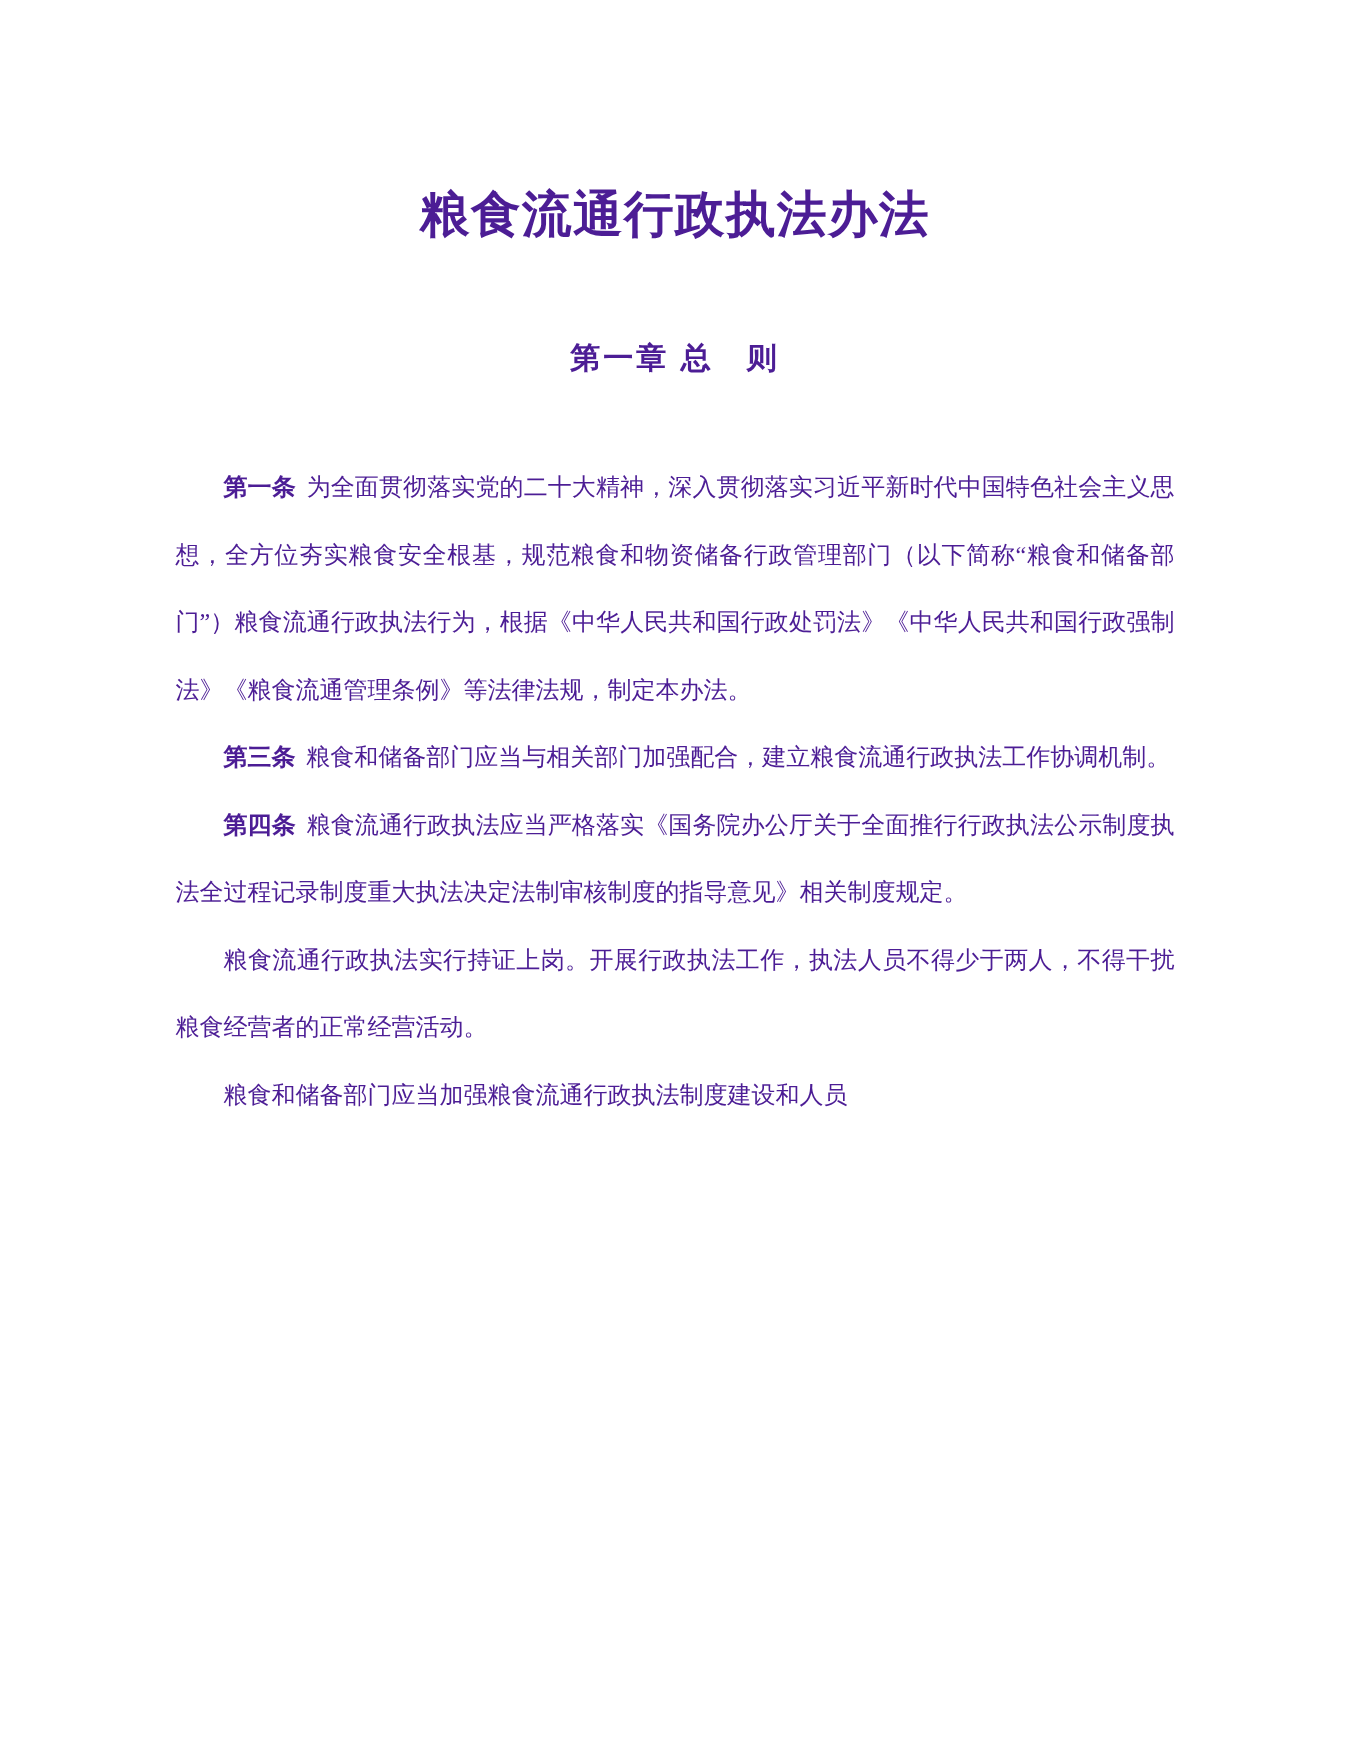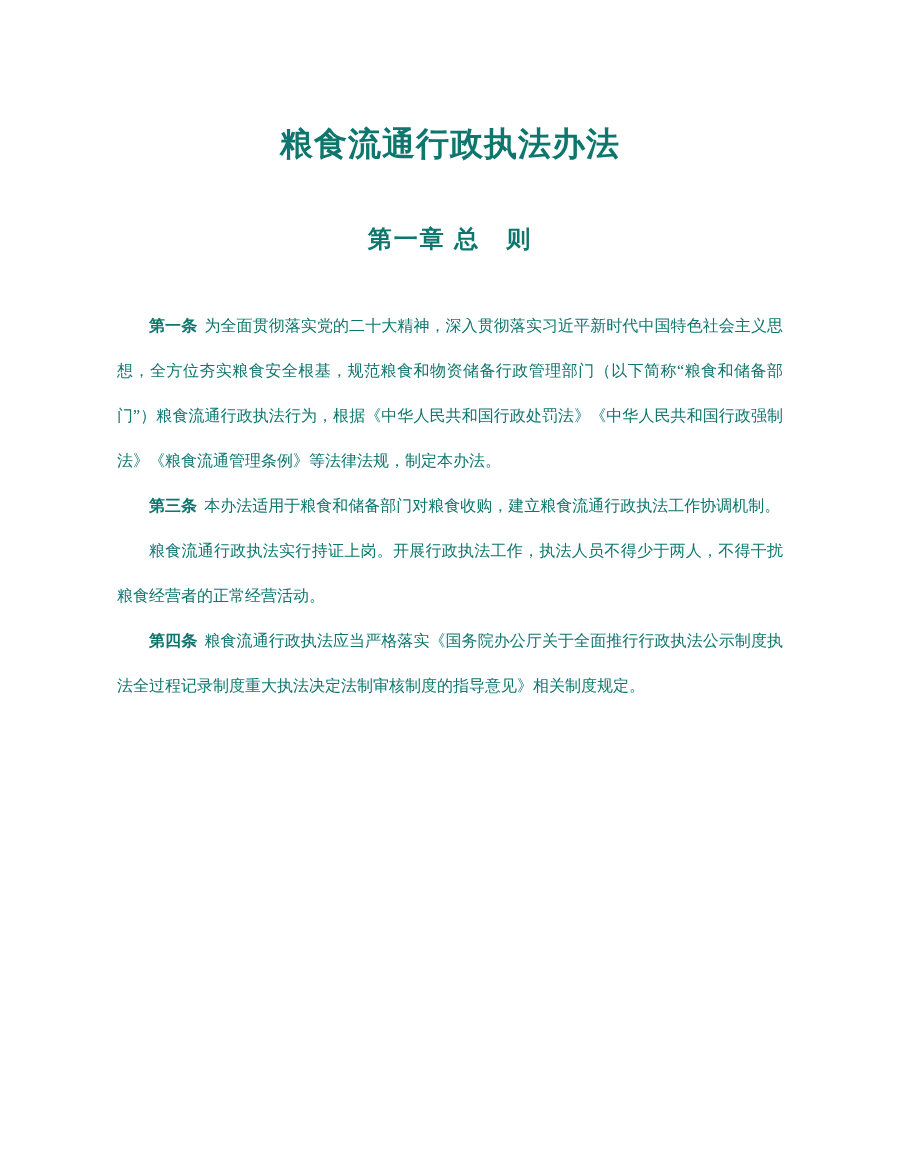--- a/index.html
+++ b/index.html
@@ -5,38 +5,38 @@
   html, body {
     margin: 0;
     padding: 0;
     background: #ffffff;
   }
   .page {
     position: relative;
     width: 900px;
     height: 955px;
     background: #ffffff;
-    color: #0f766e;
+    color: #4c1d95;
     overflow: hidden;
     font-family: "Liberation Serif", "DejaVu Serif", serif;
   }
   .doc-title {
     margin: 0;
     padding-top: 122px;
     text-align: center;
     font-size: 33px;
     line-height: 44px;
     font-weight: bold;
     letter-spacing: 1px;
     font-family: "Liberation Serif", "DejaVu Serif", serif;
   }
   .chapter-heading {
     margin: 55px 0 0 0;
     text-align: center;
-    font-size: 24px;
+    font-size: 20px;
     line-height: 36px;
     font-weight: bold;
     letter-spacing: 2px;
     font-family: "Liberation Sans", "DejaVu Sans", sans-serif;
   }
   .body-text {
     width: 666px;
     margin: 46px auto 0 auto;
     font-size: 16px;
     line-height: 45px;
@@ -70,26 +70,27 @@
 
   <h1 class="doc-title">粮食流通行政执法办法</h1>
 
   <h2 class="chapter-heading">第一章 总　则</h2>
 
   <div class="body-text">
 
     <p class="para"><span class="para-lead">第一条</span><span>为全面贯彻落实党的二十大精神，深入贯彻落实习近平新时代中国特色社会主义思想，全方位夯实粮食安全根基，规范粮食和物资储备行政管理部门（以下简称“粮食和储备部门”）粮食流通行政执法行为，根据《中华人民共和国行政处罚法》《中华人民共和国行政强制法》《粮食流通管理条例》等法律法规，制定本办法。</span></p>
 
 
-    <p class="para"><span class="para-lead">第三条</span><span>本办法适用于粮食和储备部门对粮食收购，建立粮食流通行政执法工作协调机制。</span></p>
+    <p class="para"><span class="para-lead">第三条</span><span>粮食和储备部门应当与相关部门加强配合，建立粮食流通行政执法工作协调机制。</span></p>
+
+    <p class="para"><span class="para-lead">第四条</span><span>粮食流通行政执法应当严格落实《国务院办公厅关于全面推行行政执法公示制度执法全过程记录制度重大执法决定法制审核制度的指导意见》相关制度规定。</span></p>
 
     <p class="para"><span>粮食流通行政执法实行持证上岗。开展行政执法工作，执法人员不得少于两人，不得干扰粮食经营者的正常经营活动。</span></p>
 
-    <p class="para"><span class="para-lead">第四条</span><span>粮食流通行政执法应当严格落实《国务院办公厅关于全面推行行政执法公示制度执法全过程记录制度重大执法决定法制审核制度的指导意见》相关制度规定。</span></p>
-
+    <p class="para"><span>粮食和储备部门应当加强粮食流通行政执法制度建设和人员</span></p>
 
   </div>
 
   <div class="page-footer">
     <span>— 1 —</span>
   </div>
 
 </div>
 
 </body></html>

